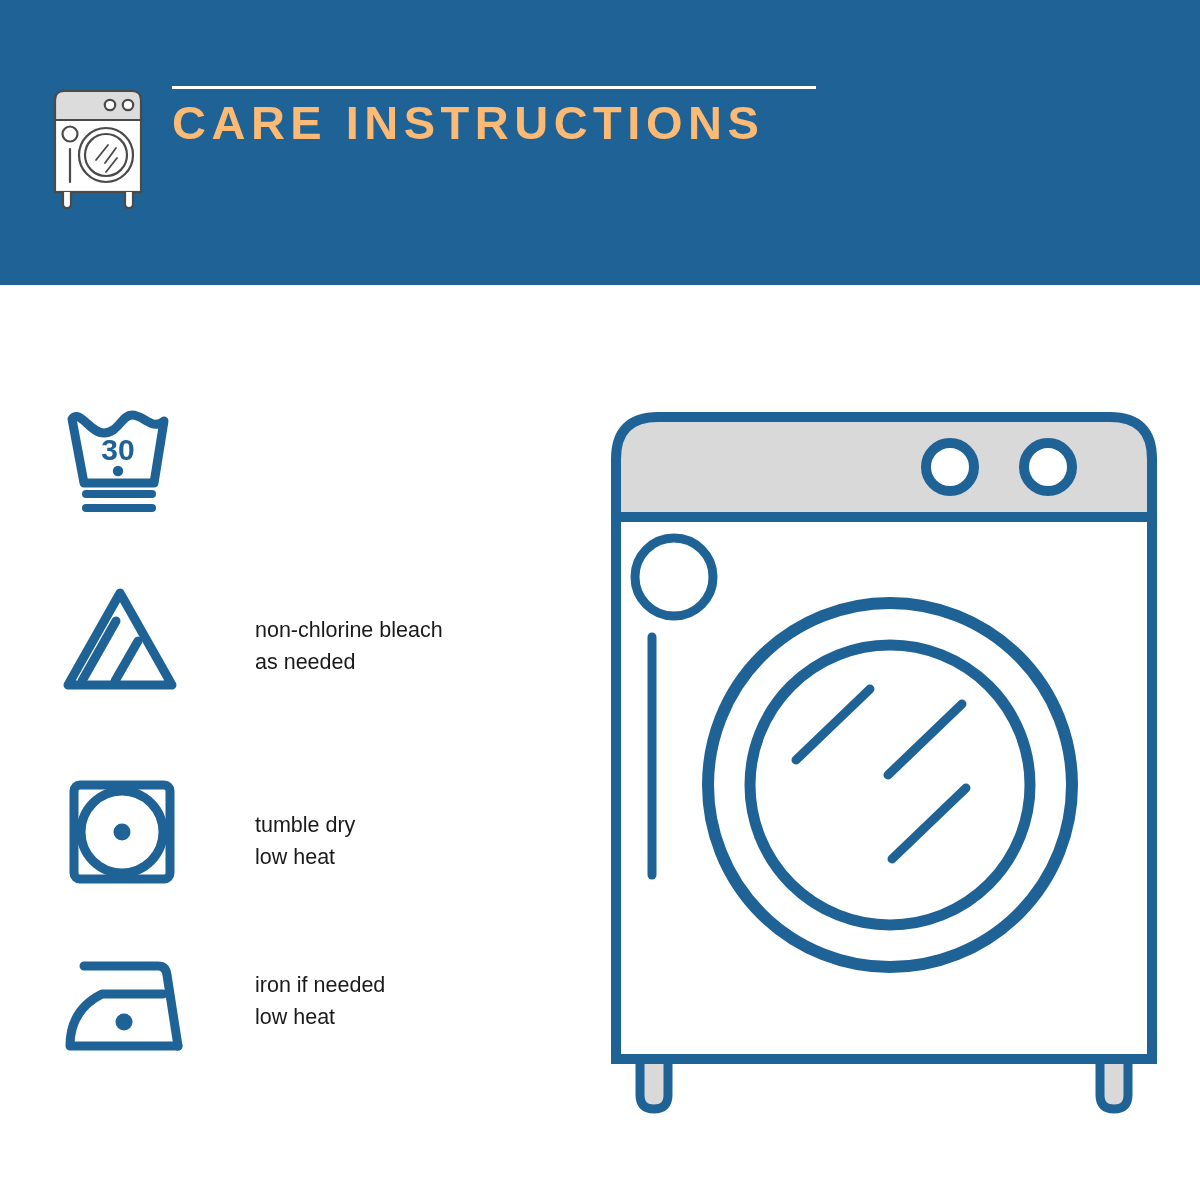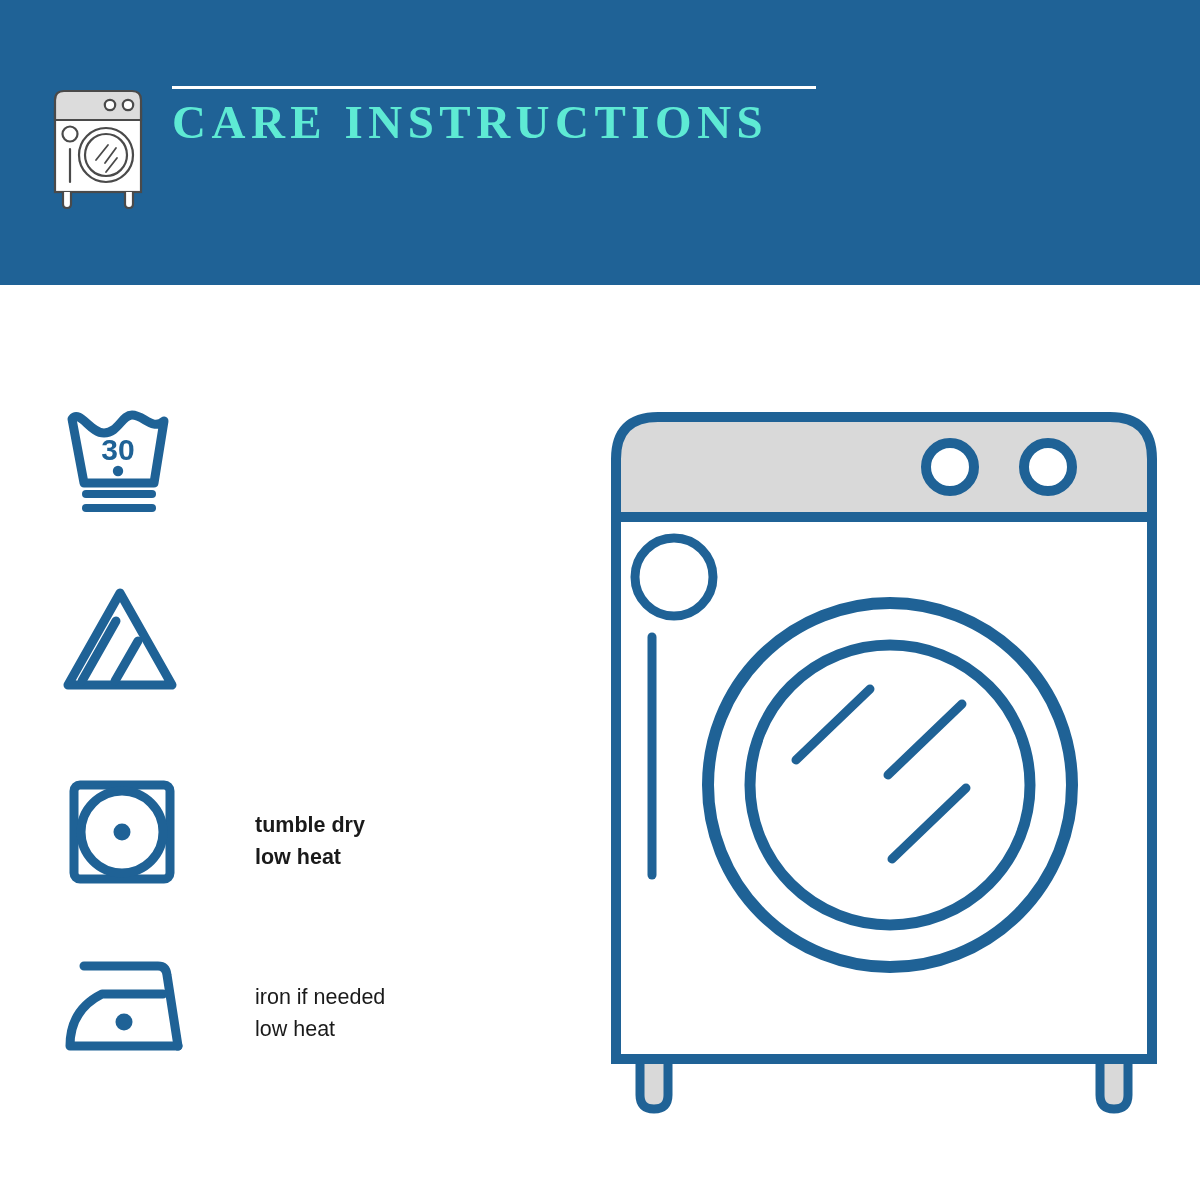--- a/index.html
+++ b/index.html
@@ -53,24 +53,24 @@
     letter-spacing: 0.5px;
     white-space: nowrap;
   }
   .title-rule {
     height: 3px;
     background: #ffffff;
     width: 644px;
     margin: 8px 0 10px 0;
   }
   .title-line2 {
-    font-family: Liberation Serif, serif;
+    font-family: Liberation Sans, sans-serif;
     font-size: 47px;
     font-weight: 700;
-    color: #5eead4;
+    color: #fdba74;
     letter-spacing: 5.5px;
     line-height: 1.02;
     white-space: nowrap;
   }
 
   
   .content {
     position: absolute;
     left: 0;
     top: 285px;
@@ -109,22 +109,22 @@
     font-family: "Liberation Sans", sans-serif;
     font-size: 21.5px;
     font-weight: 400;
     color: #1a1a1a;
     line-height: 1.48;
     margin-left: 55px;
     white-space: pre-line;
   }
   .care-row.r0 .care-text { margin-top: 16px; }
   .care-row.r1 .care-text { margin-top: 30px; }
-  .care-row.r2 .care-text { margin-top: 33px; font-weight: bold; }
-  .care-row.r3 .care-text { margin-top: 32px; }
+  .care-row.r2 .care-text { margin-top: 33px; }
+  .care-row.r3 .care-text { margin-top: 20px; }
 
   
   .machine-illustration {
     position: absolute;
     left: 600px;
     top: 120px;
     width: 570px;
     height: 710px;
   }
 
@@ -199,20 +199,22 @@
         <svg viewBox="0 0 130 110" width="130" height="110" aria-hidden="true">
           <g fill="none" stroke="#1f6296" stroke-width="9" stroke-linecap="round" stroke-linejoin="round">
 
             <path d="M60 8 L112 100 L8 100 Z"></path>
 
             <line x1="56" y1="36" x2="22" y2="96"></line>
             <line x1="78" y1="56" x2="55" y2="96"></line>
           </g>
         </svg>
       </div>
+      <div class="care-text">non-chlorine bleach
+as needed</div>
     </div>
 
     <div class="care-row r2">
       <div class="care-symbol">
         <svg viewBox="0 0 130 110" width="130" height="110" aria-hidden="true">
           <g fill="none" stroke="#1f6296" stroke-width="9" stroke-linecap="round" stroke-linejoin="round">
             <rect x="14" y="8" width="96" height="94" rx="6"></rect>
             <circle cx="62" cy="55" r="41"></circle>
           </g>
           <circle cx="62" cy="55" r="8.5" fill="#1f6296"></circle>

